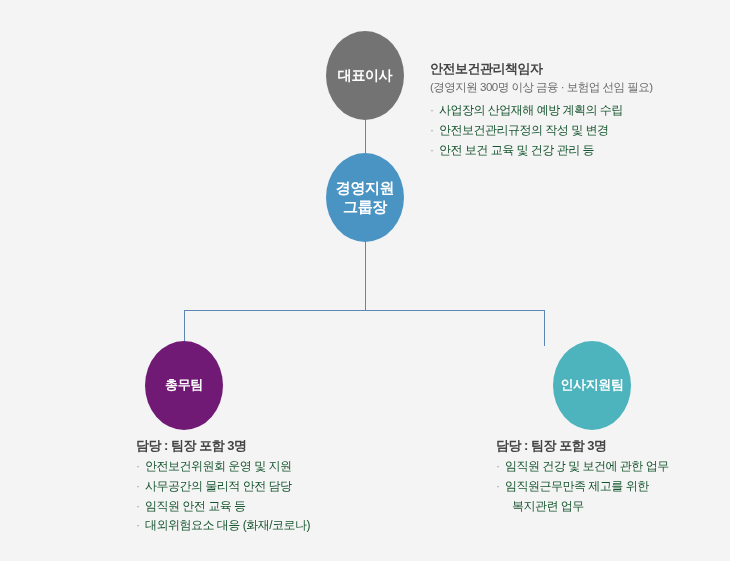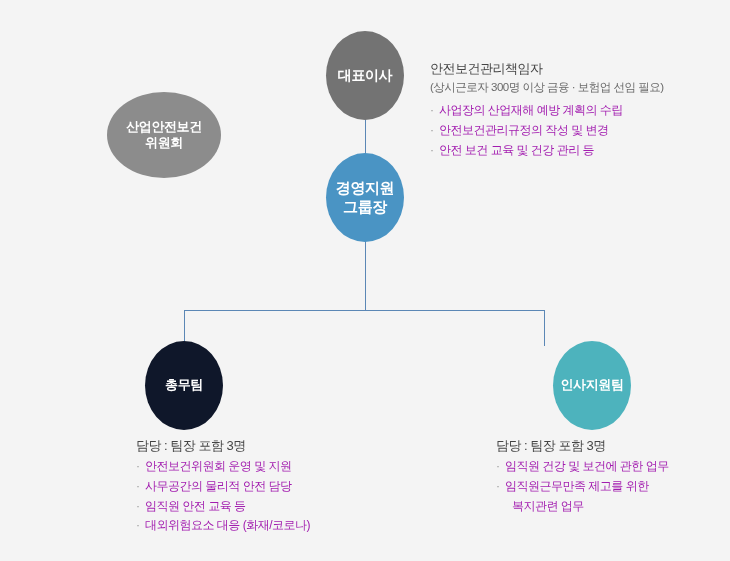--- a/index.html
+++ b/index.html
@@ -58,57 +58,57 @@
   }
   .node-committee {
     left: 107px; top: 92px;
     width: 114px; height: 86px;
     background: #8c8c8c;
     font-size: 13px;
   }
   .node-team-left {
     left: 145px; top: 341px;
     width: 78px; height: 89px;
-    background: #0f172a;
+    background: #701a75;
     font-size: 13px;
     text-align: right;
   }
   .node-team-right {
     left: 505px; top: 341px;
     width: 78px; height: 89px;
     background: #4db3bd;
     font-size: 13px;
     margin-left: 48px;
   }
 
   
   .block { position: absolute; }
   .block-title {
     font-size: 13px;
-    font-weight: normal;
+    font-weight: bold;
     color: #444444;
     letter-spacing: -0.5px;
     margin: 0 0 2px 0;
     white-space: nowrap;
   }
   .block-sub {
     font-size: 11.5px;
     color: #6a6a6a;
     letter-spacing: -0.5px;
     margin: 0 0 6px 0;
     white-space: nowrap;
   }
   .bullets {
     list-style: none;
     margin: 0;
     padding: 0;
   }
   .bullets li {
     font-size: 12px;
-    color: #a21caf;
+    color: #14532d;
     letter-spacing: -0.5px;
     line-height: 1.65;
     padding-left: 9px;
     position: relative;
     white-space: nowrap;
   }
   .bullets li::before {
     content: "\00B7";
     position: absolute;
     left: 0;
@@ -147,38 +147,32 @@
     <span>대표이사</span>
   </div>
 
   <div class="node node-group">
     <span>
       <span>경영지원</span><br>
       <span>그룹장</span>
     </span>
   </div>
 
-  <div class="node node-committee">
-    <span>
-      <span>산업안전보건</span><br>
-      <span>위원회</span>
-    </span>
-  </div>
 
   <div class="node node-team-left">
     <span>총무팀</span>
   </div>
 
   <div class="node node-team-right">
     <span>인사지원팀</span>
   </div>
 
   <div class="block" id="block-officer">
     <p class="block-title">안전보건관리책임자</p>
-    <p class="block-sub">(상시근로자 300명 이상 금융 · 보험업 선임 필요)</p>
+    <p class="block-sub">(경영지원 300명 이상 금융 · 보험업 선임 필요)</p>
     <ul class="bullets">
       <li>사업장의 산업재해 예방 계획의 수립</li>
       <li>안전보건관리규정의 작성 및 변경</li>
       <li>안전 보건 교육 및 건강 관리 등</li>
     </ul>
   </div>
 
 
   <div class="block" id="block-team-left">
     <p class="block-title">담당 : 팀장 포함 3명</p>

